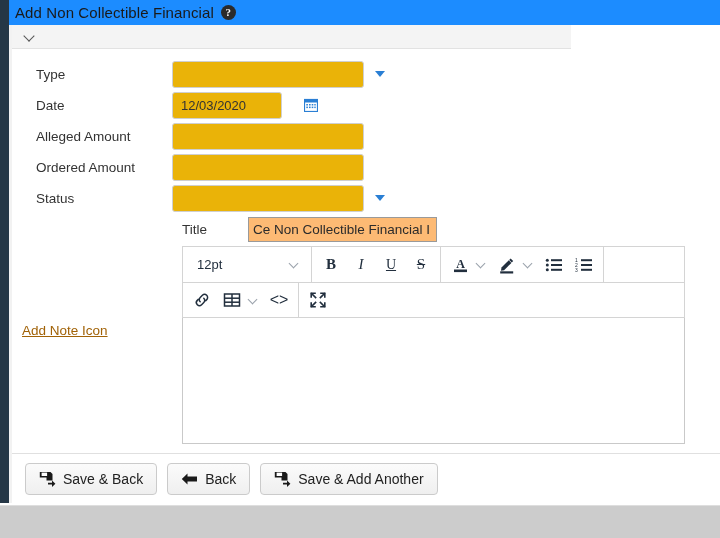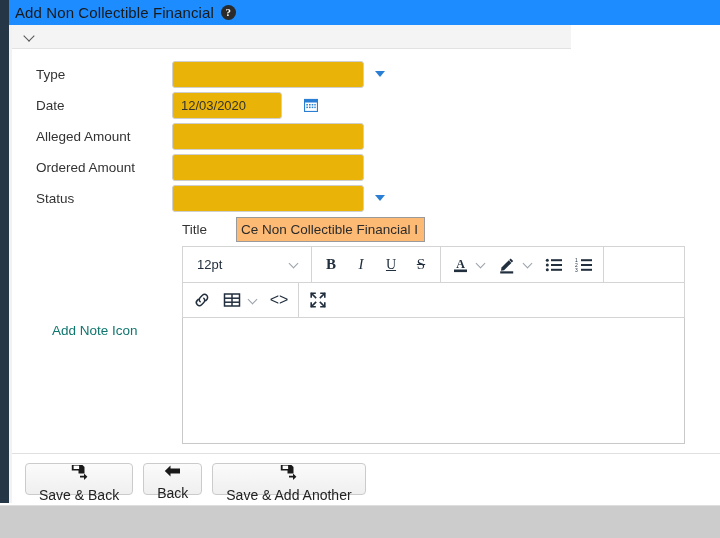--- a/index.html
+++ b/index.html
@@ -78,37 +78,37 @@
   .fld-date { width: 110px; }
   .caret {
     width: 0; height: 0; margin-left: 11px;
     border-left: 5.5px solid transparent;
     border-right: 5.5px solid transparent;
     border-top: 6px solid #2a7fd4;
   }
   .cal-icon { margin-left: 22px; width: 14px; height: 14px; display: block; }
 
   
-  .title-row { display: flex; align-items: center; height: 28px; margin-top: 2px; }
+  .title-row { display: flex; align-items: center; height: 28px; margin-top: 2px; gap: 12px; }
   .title-label {
     width: 64px; padding-left: 10px; margin-left: 160px;
     font-size: 13.5px; color: #333;
   }
   .title-input {
     width: 189px; height: 25px; border: 1px solid #9a9a9a;
     background: #fdba74; font-size: 13.5px; color: #2b2b2b;
     padding: 0 4px; line-height: 23px;
     overflow: hidden; white-space: nowrap;
   }
 
   
   .note-area { position: relative; margin-top: 3px; }
   .note-label {
-    position: absolute; left: 40px; top: 77px;
-    font-size: 13.5px; color: #0f766e; white-space: nowrap;
+    position: absolute; left: 10px; top: 77px;
+    font-size: 13.5px; color: #a16207; white-space: nowrap; text-decoration: underline;
   }
   .editor {
     margin-left: 170px; width: 503px;
     background: #fff;
   }
   .tb-row {
     display: flex; align-items: stretch;
     border: 1px solid #d4d4d4; border-bottom: none;
     height: 36px;
   }
@@ -157,21 +157,20 @@
     display: flex; align-items: center; padding-left: 13px; gap: 10px;
   }
   .btn {
     display: inline-flex; align-items: center; gap: 7px;
     height: 32px; padding: 0 13px;
     background: linear-gradient(#fbfbfb, #efefef);
     border: 1px solid #cbcbcb; border-radius: 4px;
     font-size: 14px; color: #222; cursor: pointer;
     font-family: "Liberation Sans", sans-serif;
     white-space: nowrap;
-    flex-direction: column;
   }
   .btn svg { display: block; }
 
   .panel-bottom-edge {
     position: absolute; left: 0; top: 503px; width: 720px; height: 3px;
     background: #ffffff; border-bottom: 1px solid #dedede;
   }
 </style>
 </head>
 <body>

